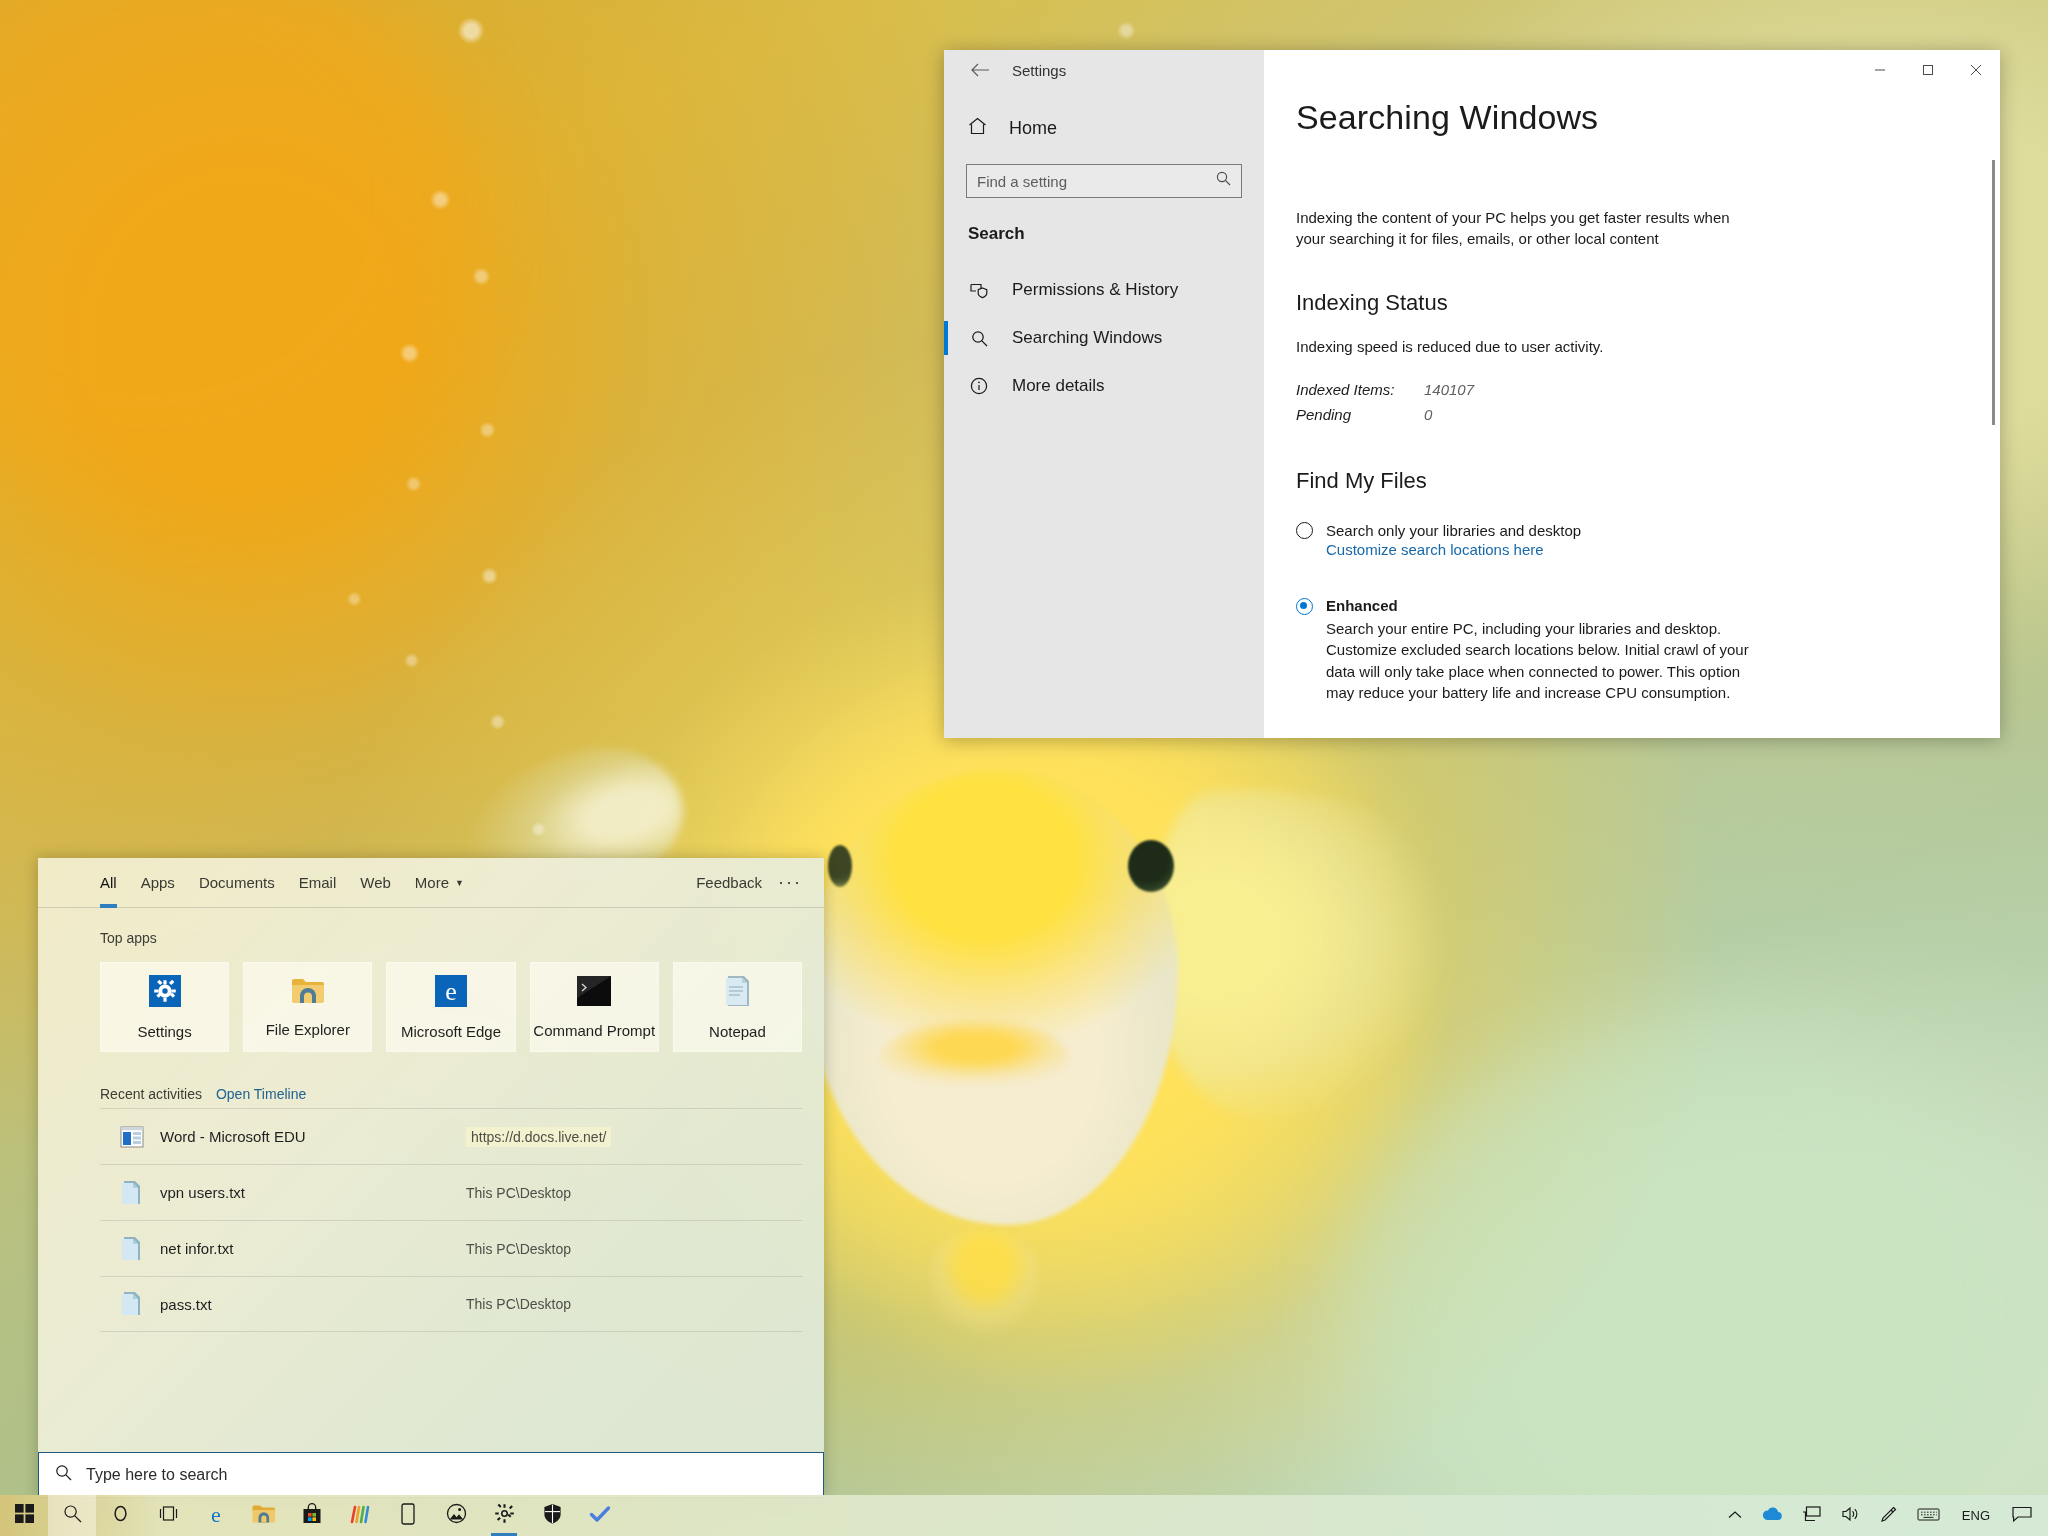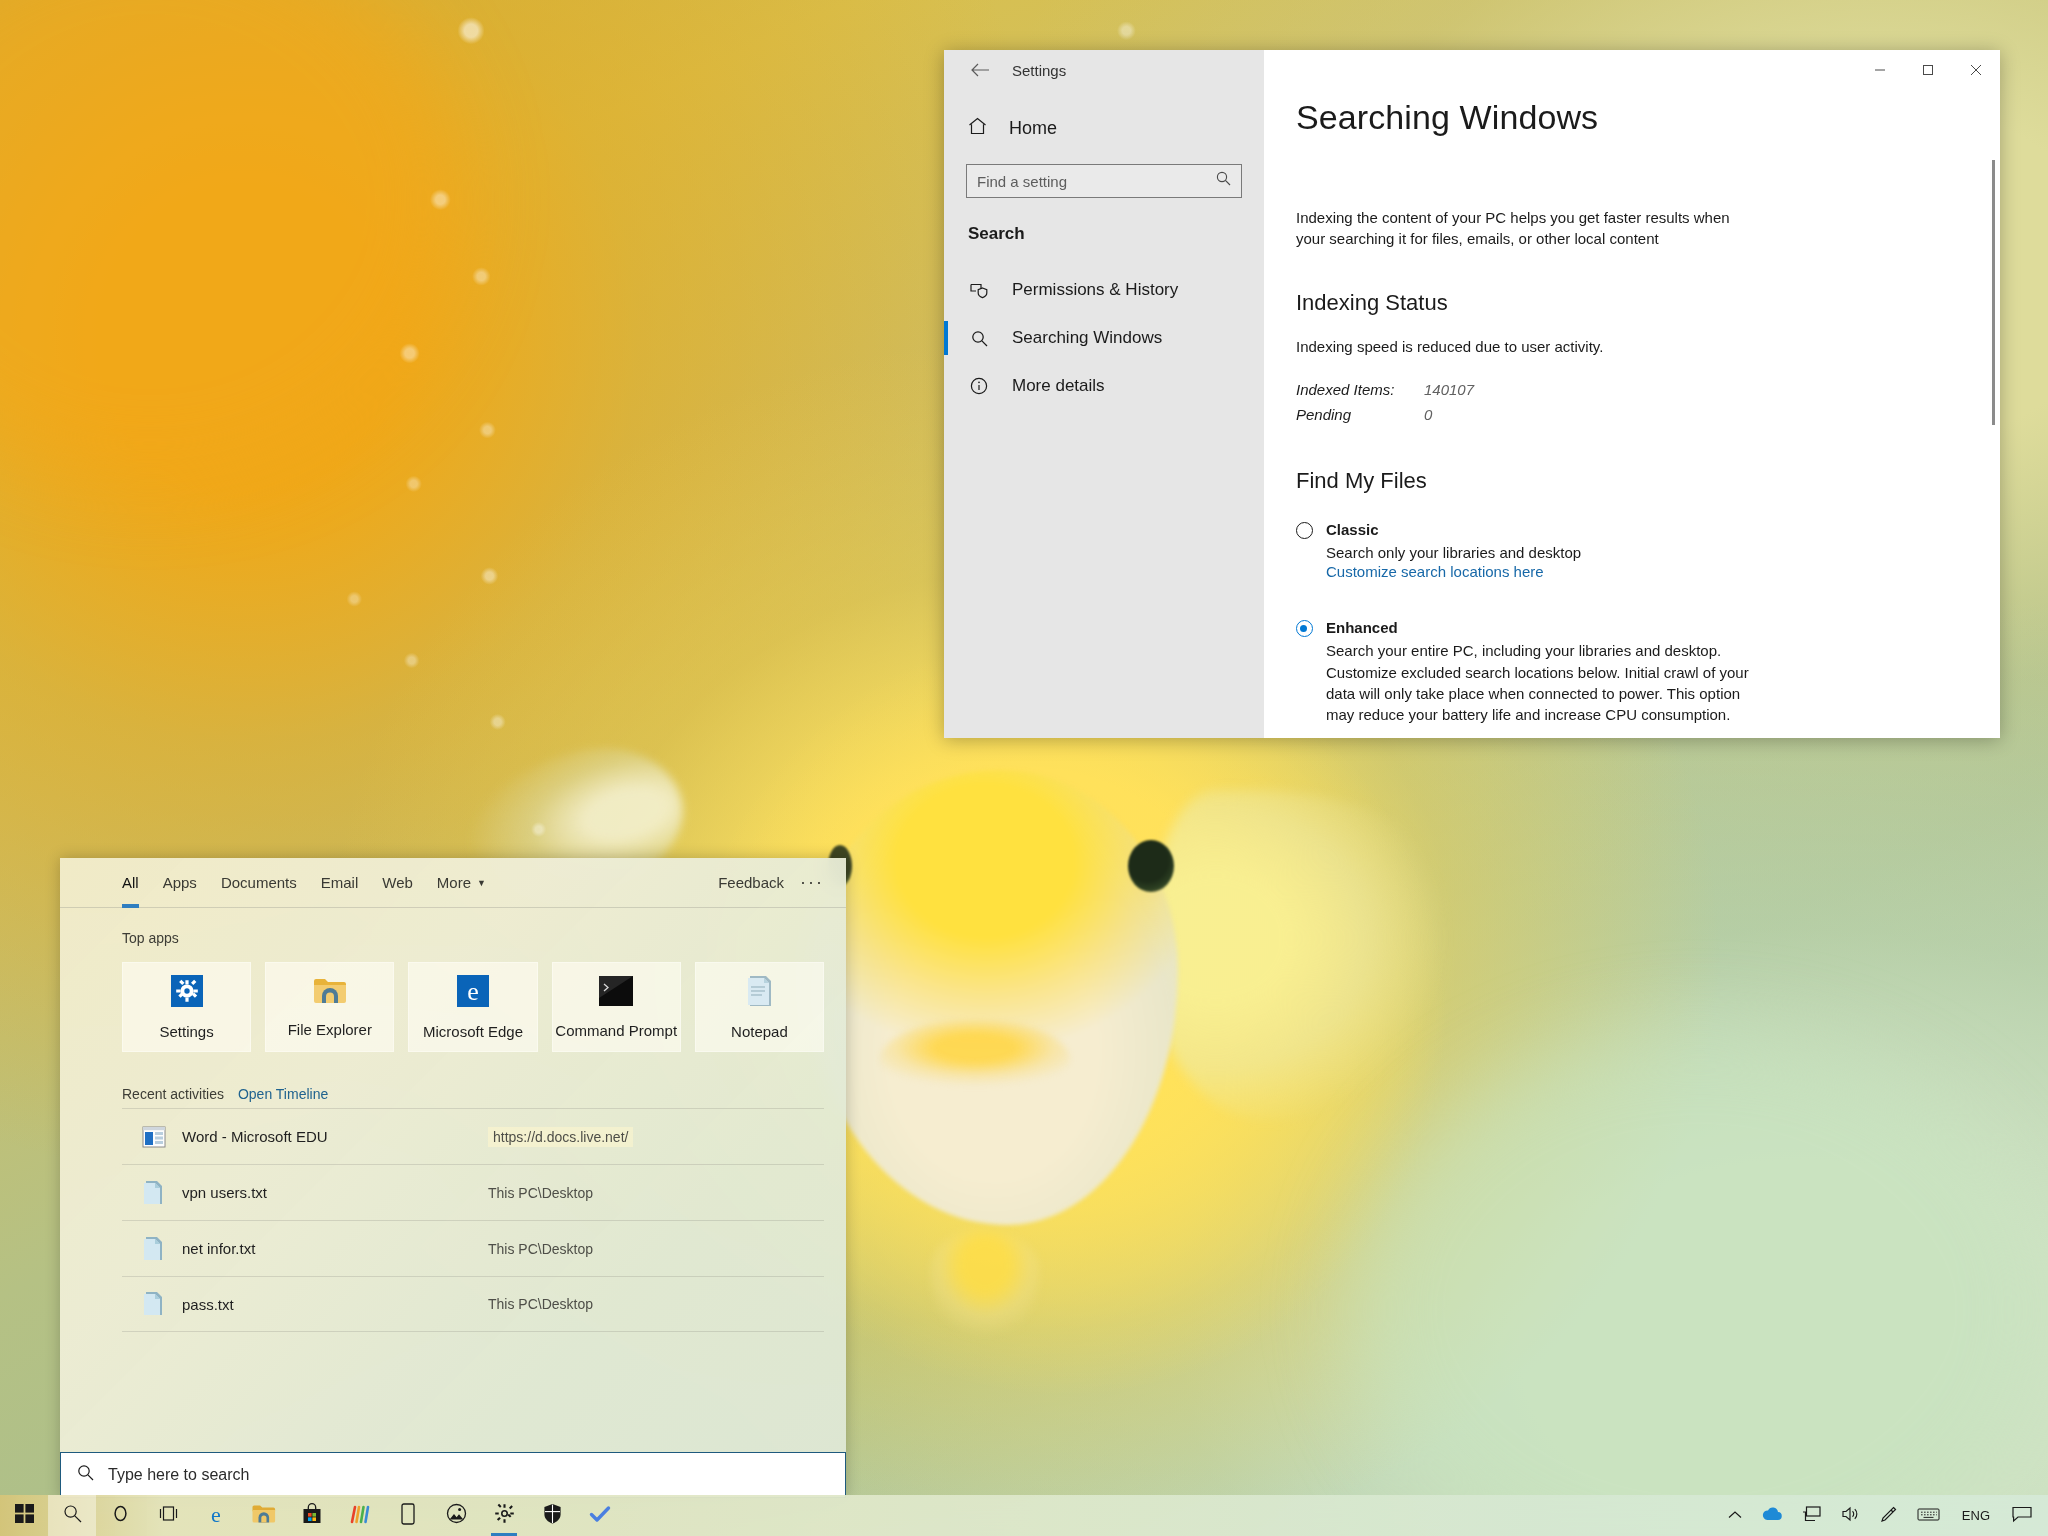--- a/index.html
+++ b/index.html
@@ -167,21 +167,21 @@
   .sw-winbtns {
     position:absolute; right:0; top:0; display:flex; height:40px;
   }
   .sw-winbtn {
     width:48px; height:40px; display:flex; align-items:center; justify-content:center;
     color:#4a4a4a; cursor:pointer; font-size:13px;
   }
 
   
   #search-flyout {
-    position:absolute; left:60px; top:858px; width:786px; height:640px;
+    position:absolute; left:38px; top:858px; width:786px; height:640px;
     background: linear-gradient(135deg, rgba(241,236,203,.97) 0%, rgba(238,237,214,.96) 35%, rgba(226,234,214,.95) 70%, rgba(222,232,214,.95) 100%);
     box-shadow: 0 0 14px rgba(0,0,0,.22);
     display:flex; flex-direction:column;
     backdrop-filter: blur(10px);
   }
   .sf-tabs {
     height:50px; display:flex; align-items:center; padding:0 22px 0 62px;
     border-bottom:1px solid rgba(150,150,140,.35);
     position:relative;
   }
@@ -379,21 +379,20 @@
         <span class="k">Pending</span>
         <span class="v">0</span>
       </div>
     </div>
 
     <h2 class="sw-h2">Find My Files</h2>
 
     <div class="sw-radio-group">
       <div class="sw-radio-opt">
         <span class="sw-radio"></span>
-        <div class="sw-radio-label">Classic</div>
         <div class="sw-radio-sub">Search only your libraries and desktop</div>
         <div class="sw-link">Customize search locations here</div>
       </div>
 
       <div class="sw-radio-opt">
         <span class="sw-radio on"></span>
         <div class="sw-radio-label">Enhanced</div>
         <div class="sw-radio-sub">Search your entire PC, including your libraries and desktop. Customize excluded search locations below. Initial crawl of your data will only take place when connected to power. This option may reduce your battery life and increase CPU consumption.</div>
       </div>
     </div>

